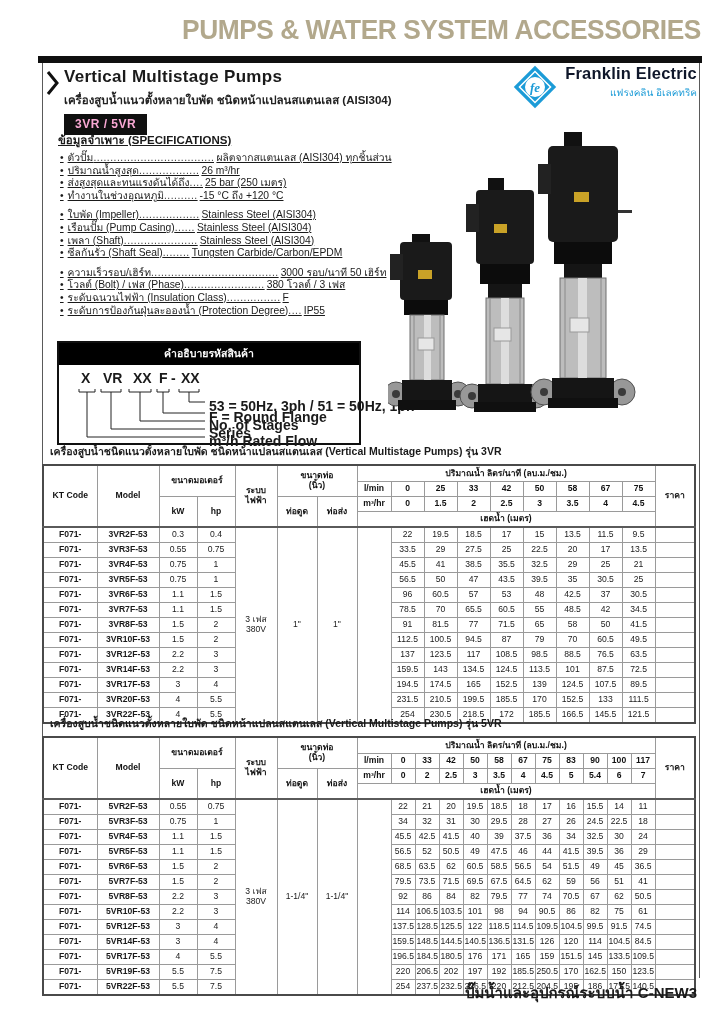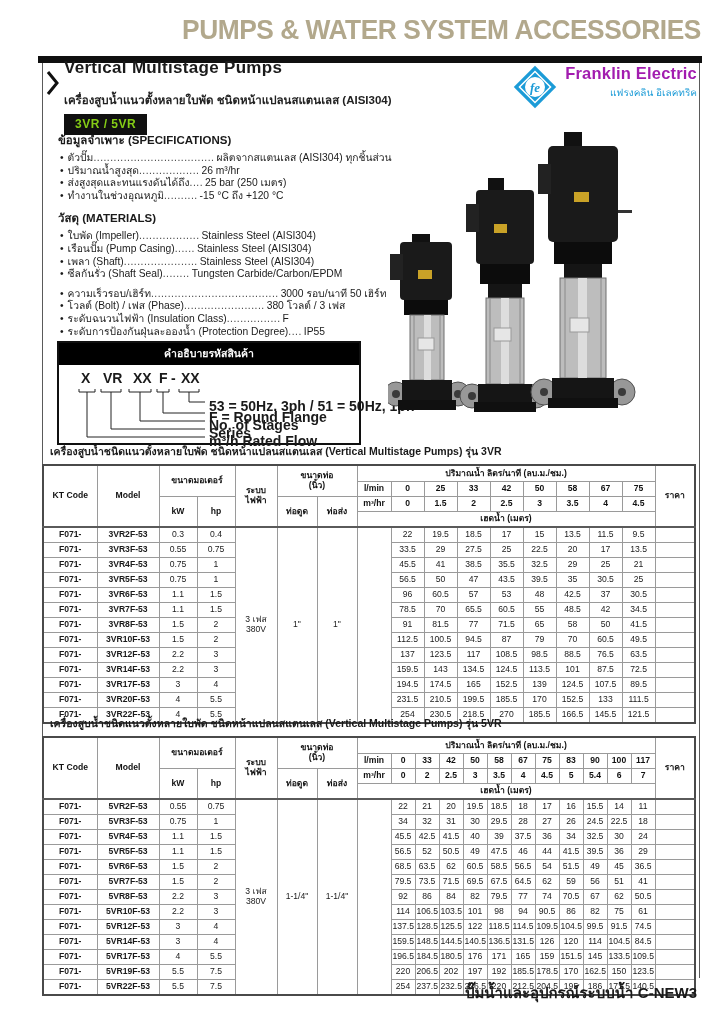--- a/index.html
+++ b/index.html
@@ -12,34 +12,34 @@
   .page-title{
     position:absolute;top:14px;right:24px;font-size:28px;font-weight:bold;
     color:#b2a88c;letter-spacing:-.5px;transform:scaleX(.94);transform-origin:right;
     white-space:nowrap;
   }
   .black-bar{position:absolute;top:56px;left:38px;width:664px;height:7px;background:#101010;}
   .frame-left{position:absolute;left:42px;top:63px;width:1px;height:915px;background:#5a5a5a;}
   .frame-right{position:absolute;left:699px;top:63px;width:1px;height:915px;background:#5a5a5a;}
 
   .section-chevron{position:absolute;left:46px;top:70px;}
-  .section-title{position:absolute;left:64px;top:58px;font-size:17px;font-weight:bold;letter-spacing:.3px;}
+  .section-title{position:absolute;left:64px;top:67px;font-size:17px;font-weight:bold;letter-spacing:.3px;}
   .section-subtitle{position:absolute;left:64px;top:91px;font-size:11.5px;font-weight:bold;color:#222;}
   .model-badge{
-    position:absolute;left:64px;top:114px;background:#101010;color:#84cc16;
+    position:absolute;left:64px;top:114px;background:#101010;color:#f9a8d4;
     font-size:12px;font-weight:bold;padding:3px 11px 4px;letter-spacing:.5px;
   }
   .brand{position:absolute;right:28px;top:64px;display:flex;align-items:flex-start;}
   .brand-text{margin-left:7px;text-align:right;}
-  .brand-name{font-size:16.5px;font-weight:bold;color:#a21caf;letter-spacing:.2px;white-space:nowrap;}
+  .brand-name{font-size:16.5px;font-weight:bold;color:#0f172a;letter-spacing:.2px;white-space:nowrap;}
   .brand-thai{font-size:10px;color:#1b9bd7;margin-top:2px;}
 
   
   .info-col{position:absolute;left:58px;top:131px;width:340px;}
-  .info-block{margin-bottom:7px;}
+  .info-block{margin-bottom:7px;text-decoration:underline;}
   .info-title{font-size:11.5px;font-weight:bold;margin:0 0 3px 0;}
   .spec-line{display:flex;align-items:baseline;font-size:10.3px;line-height:12.6px;white-space:nowrap;}
   .spec-line .bullet{margin:0 4px 0 2px;}
   .spec-line .dots{color:#444;letter-spacing:.5px;overflow:hidden;}
   .spec-line .val{margin-left:2px;}
 
   
   .code-box{position:absolute;left:57px;top:341px;width:300px;border:2px solid #101010;background:#fff;}
   .code-box-title{background:#000000;color:#fff;font-size:10.5px;font-weight:bold;text-align:center;padding:2px 0 3px;}
   .code-body{position:relative;height:78px;}
@@ -130,21 +130,20 @@
         </div>
         <div class="spec-line">
           <span class="bullet">•</span>
           <span class="lbl">ทำงานในช่วงอุณหภูมิ</span>
           <span class="dots">..........</span>
           <span class="val">-15 °C ถึง +120 °C</span>
         </div>
       </div>
   </div>
   <div class="info-block">
-    <div class="info-title">วัสดุ (MATERIALS)</div>
     <div>
         <div class="spec-line">
           <span class="bullet">•</span>
           <span class="lbl">ใบพัด (Impeller)</span>
           <span class="dots">..................</span>
           <span class="val">Stainless Steel (AISI304)</span>
         </div>
         <div class="spec-line">
           <span class="bullet">•</span>
           <span class="lbl">เรือนปั๊ม (Pump Casing)</span>
@@ -542,21 +541,21 @@
           <td></td>
         </tr>
         <tr>
           <td class="kt">F071-</td>
           <td class="model">3VR22F-53</td>
           <td>4</td>
           <td>5.5</td>
           <td>254</td>
           <td>230.5</td>
           <td>218.5</td>
-          <td>270</td>
+          <td>172</td>
           <td>185.5</td>
           <td>166.5</td>
           <td>145.5</td>
           <td>121.5</td>
           <td></td>
         </tr>
       </tbody>
     </table>
 </div>
 
@@ -841,21 +840,21 @@
           <td class="kt">F071-</td>
           <td class="model">5VR19F-53</td>
           <td>5.5</td>
           <td>7.5</td>
           <td>220</td>
           <td>206.5</td>
           <td>202</td>
           <td>197</td>
           <td>192</td>
           <td>185.5</td>
-          <td>178.5</td>
+          <td>250.5</td>
           <td>170</td>
           <td>162.5</td>
           <td>150</td>
           <td>123.5</td>
           <td></td>
         </tr>
         <tr>
           <td class="kt">F071-</td>
           <td class="model">5VR22F-53</td>
           <td>5.5</td>

